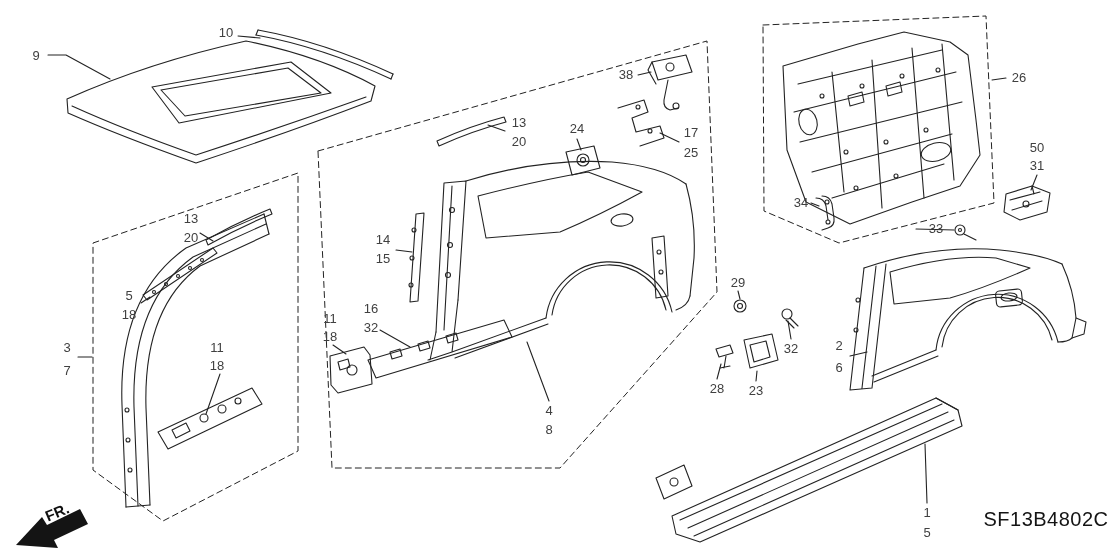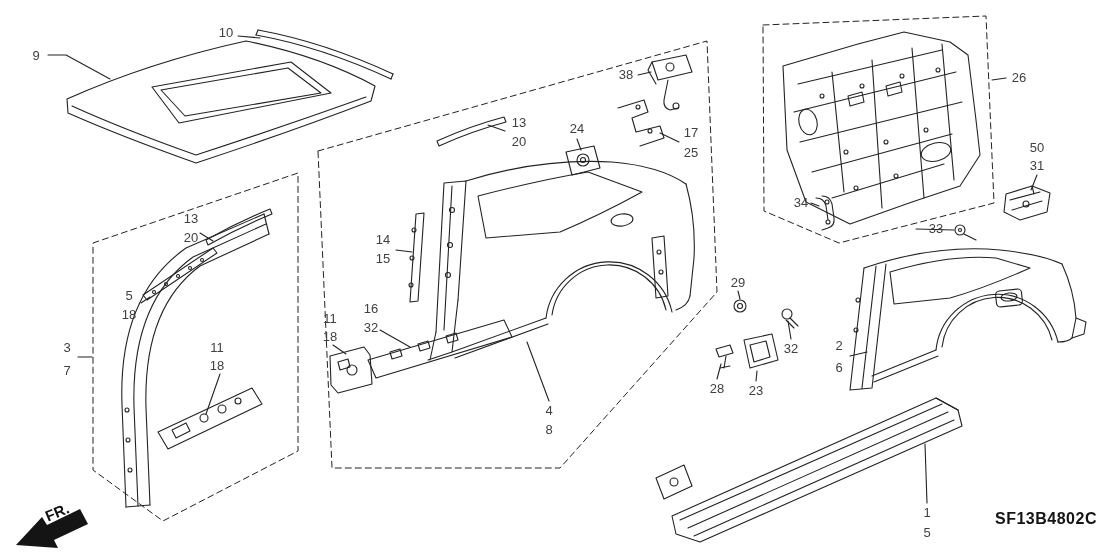--- a/index.html
+++ b/index.html
@@ -16,21 +16,21 @@
   }
   svg.art .dash { stroke-dasharray:6 4; stroke-width:1; }
   svg.art .leader { stroke-width:0.9; }
   svg.art .solid { fill:#141414; stroke:none; }
   .callout {
     position:absolute; transform:translate(-50%,-50%);
     font-size:13px; color:#404040; white-space:nowrap; line-height:1;
   }
   .code {
     position:absolute; transform:translate(-50%,-50%);
-    font-size:16px; font-weight:bold; letter-spacing:.5px; color:#141414;
+    font-size:20px; font-weight:normal; letter-spacing:.5px; color:#141414;
   }
   .fr {
     position:absolute; transform:translate(-50%,-50%) rotate(-23deg);
     font-size:15px; font-weight:bold; color:#101010;
   }
 </style>
 </head>
 <body>
 
 <div class="stage">

